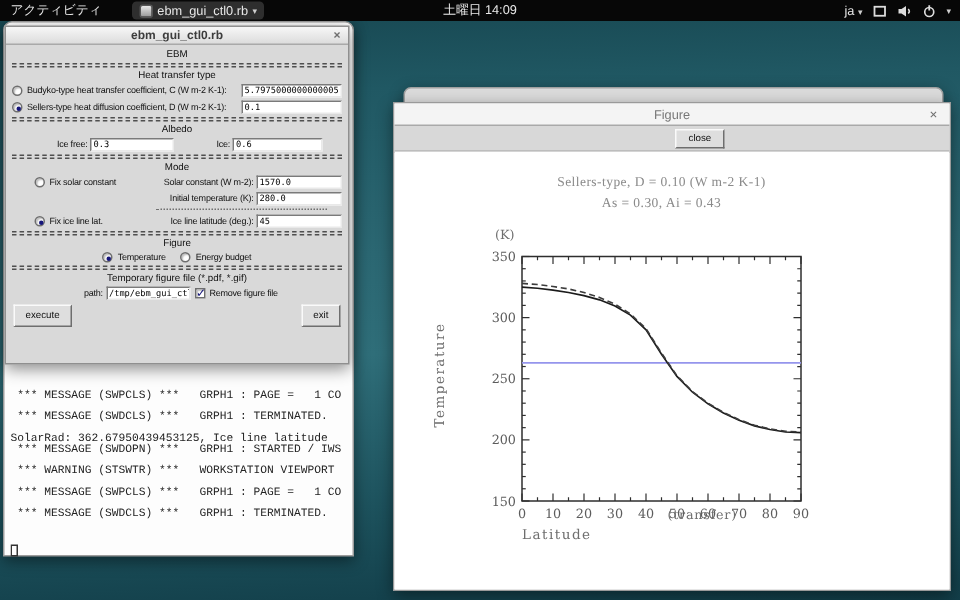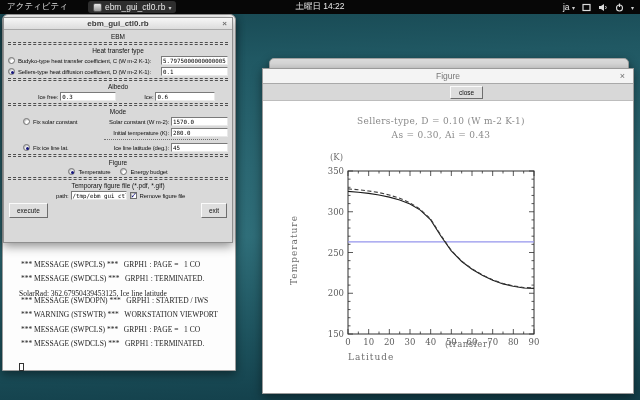--- a/index.html
+++ b/index.html
@@ -22,22 +22,22 @@
 
   
   .win { position:absolute; box-shadow:0 3px 10px rgba(0,0,0,.45); }
   .titlebar { background:linear-gradient(#f7f7f7,#dcdcdc); border-bottom:1px solid #a9a9a9;
               color:#3c3c3c; text-align:center; position:relative; }
   .close-x { position:absolute; top:0; color:#6f6f6f; cursor:default; }
 
   
   #terminal { left:2px; top:14px; width:234px; height:357px; background:#fdfdfd;
               border:1px solid #9c9c9c; border-radius:6px 6px 0 0; z-index:10; }
-  #term-text { position:absolute; left:16px; top:231px; right:2px;
-               font-family:Liberation Serif, serif; font-size:7.5px; line-height:7.25px;
+  #term-text { position:absolute; left:4px; top:231px; right:2px;
+               font-family:Liberation Mono, monospace; font-size:7.5px; line-height:7.25px;
                color:#222; white-space:pre; overflow:hidden; }
   .tline { min-height:7.25px; }
   #term-cursor { width:5px; height:8px; border:1px solid #333; margin-top:1px; }
 
   
   #ctl { left:3px; top:17px; width:230px; height:226px; background:#d9d9d9;
          border:1px solid #8f8f8f; z-index:20; font-size:6px; color:#111; }
   #ctl .titlebar { height:12px; font-size:8px; line-height:12px; font-weight:bold; }
   #ctl .close-x { right:5px; font-size:8px; line-height:12px; }
   #ctl-body { position:relative; padding:2px 4px 0 4px; }
@@ -66,34 +66,34 @@
 
   
   #figwin { left:262px; top:68px; width:372px; height:326px; background:#fff; border:1px solid #9a9a9a; z-index:30; }
   #figwin .titlebar { height:15px; font-size:8.5px; line-height:15px; color:#777; background:#f4f4f4; }
   #figwin .close-x { right:8px; font-size:9px; line-height:15px; }
   #fig-toolbar { height:17px; background:#d8d8d8; border-bottom:1px solid #bdbdbd; position:relative; }
   #close-btn { position:absolute; left:187px; top:2px; font-size:6.5px; padding:2px 8px; }
   #plot-area { position:absolute; left:0; top:33px; width:370px; height:291px; background:#fff; }
   #plot-svg { position:absolute; left:0; top:0; }
   .ptxt { position:absolute; font-family:"DejaVu Serif", serif; color:#8a8a8a; white-space:nowrap; }
-  .ptitle { width:300px; left:28px; text-align:center; font-size:9px; letter-spacing:.3px; }
+  .ptitle { width:300px; left:28px; text-align:center; font-size:9px; letter-spacing:.3px;font-family:Liberation Serif, serif; }
   .paxis { color:#6e6e6e; font-size:9px; letter-spacing:1px; }
 </style>
 </head>
 <body>
 
 <div id="topbar">
   <span id="activities">アクティビティ</span>
   <div id="app-button">
     <span id="app-icon"></span>
     <span>ebm_gui_ctl0.rb</span>
     <span class="tb-chev">▾</span>
   </div>
-  <span id="clock">土曜日 14:22</span>
+  <span id="clock">土曜日 14:09</span>
   <div id="tb-right">
     <span>
       <span>ja</span>
       <span class="tb-chev">▾</span>
     </span>
     <svg class="tb-svg" width="9" height="9">
       <rect x="1" y="1.5" width="7" height="6" fill="none" stroke="#dcdcdc" stroke-width="1.2"></rect>
     </svg>
     <svg class="tb-svg" width="10" height="9">
       <polygon points="1,3 3,3 6,1 6,8 3,6 1,6" fill="#dcdcdc"></polygon>

